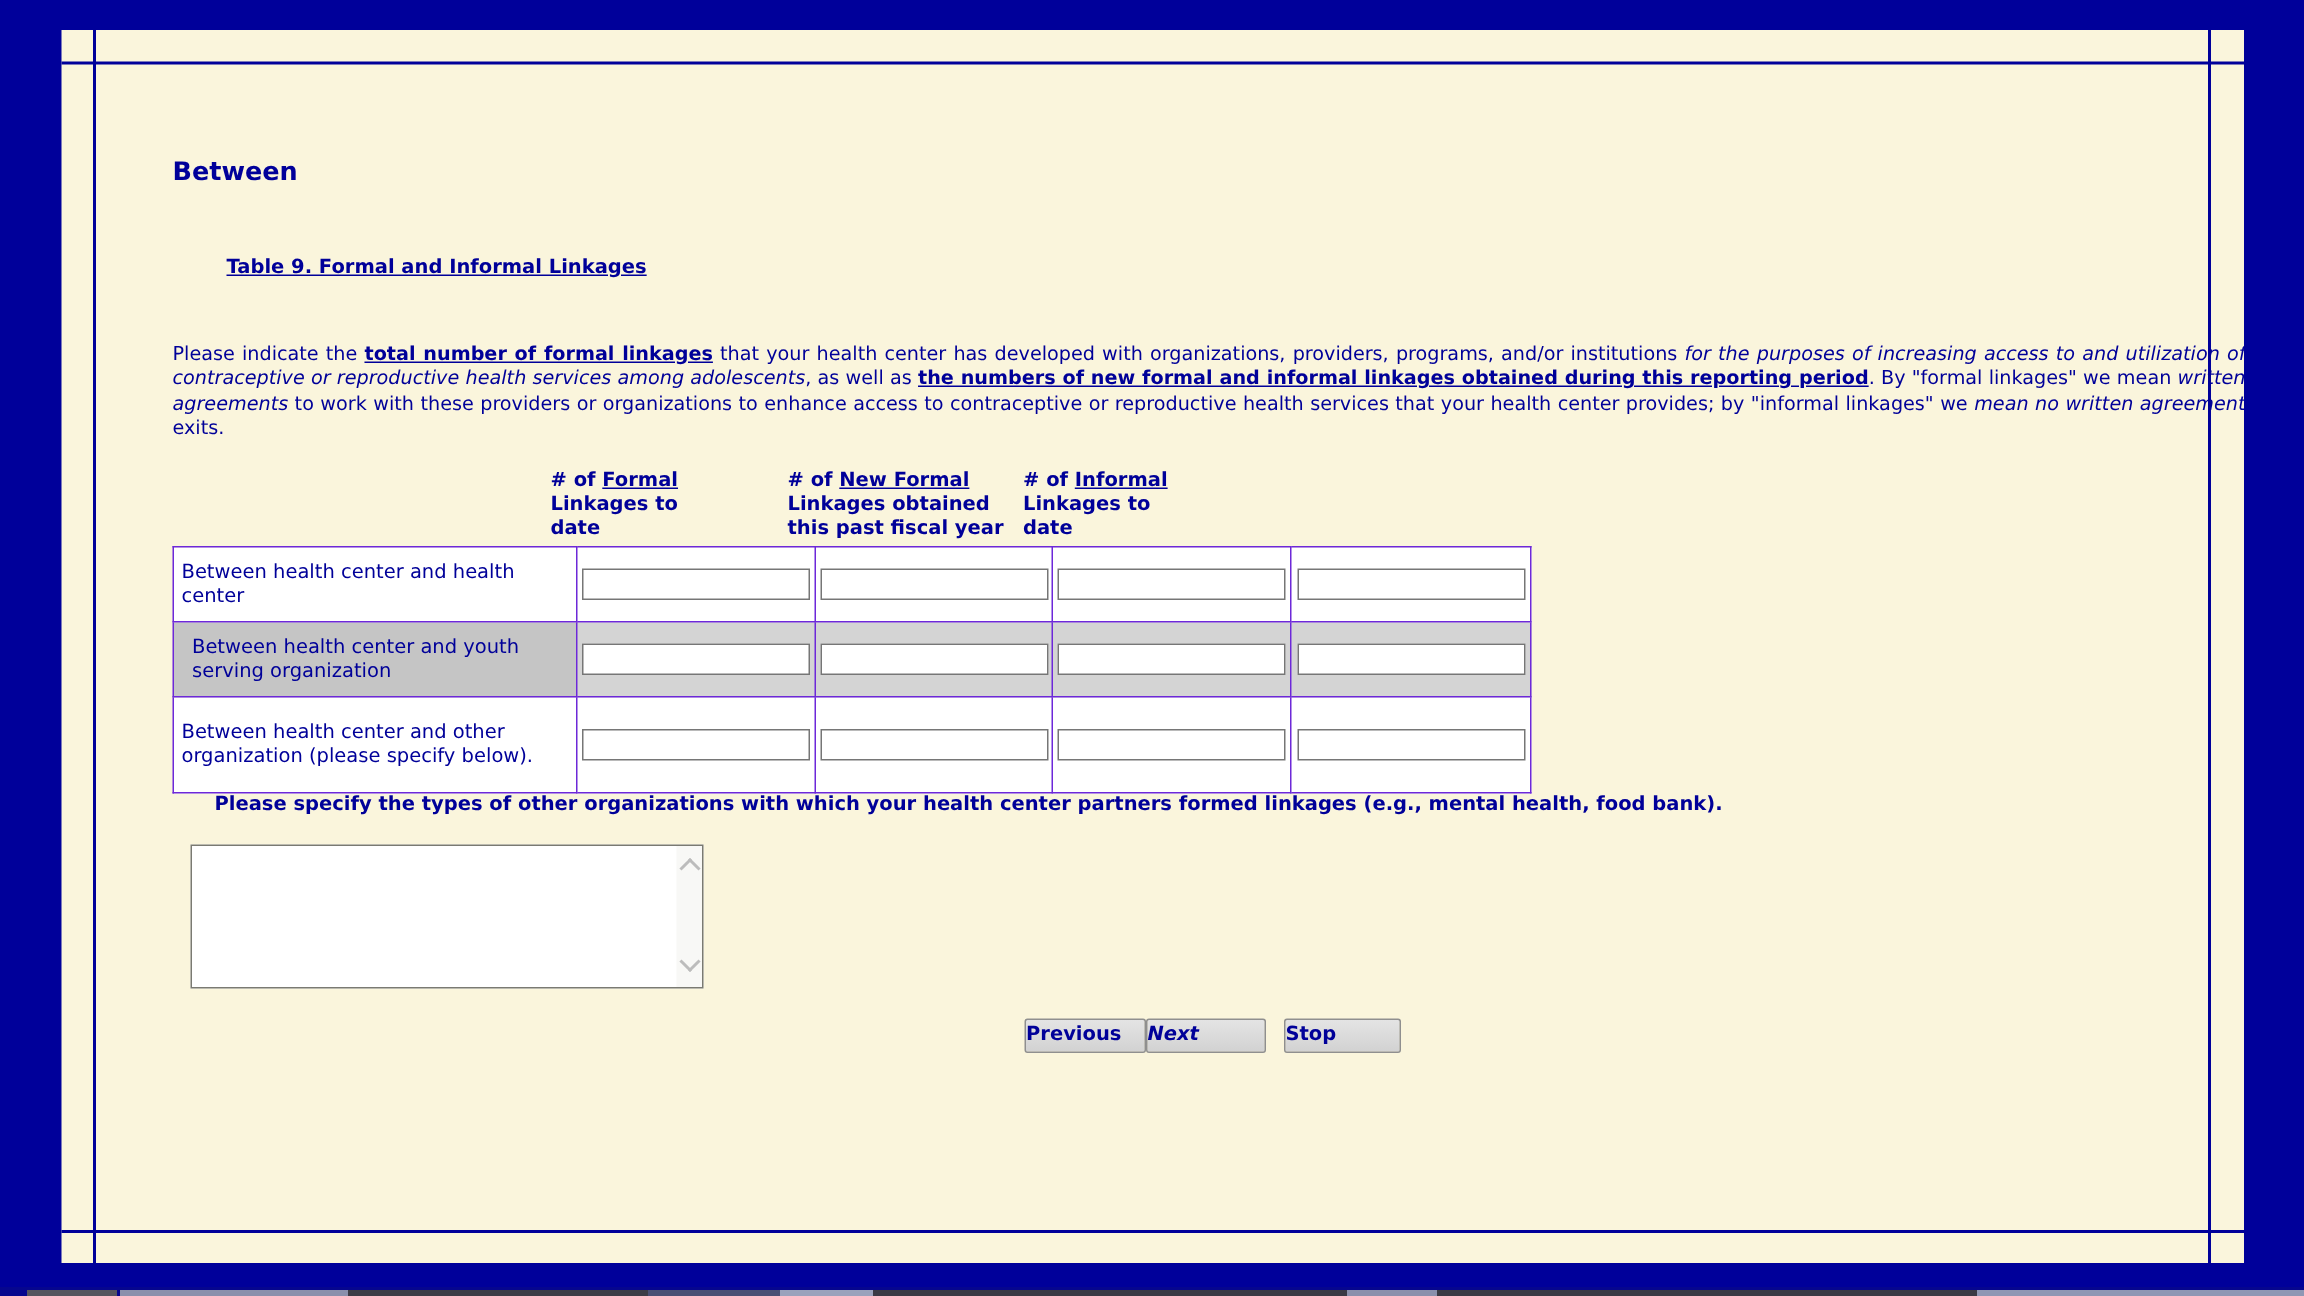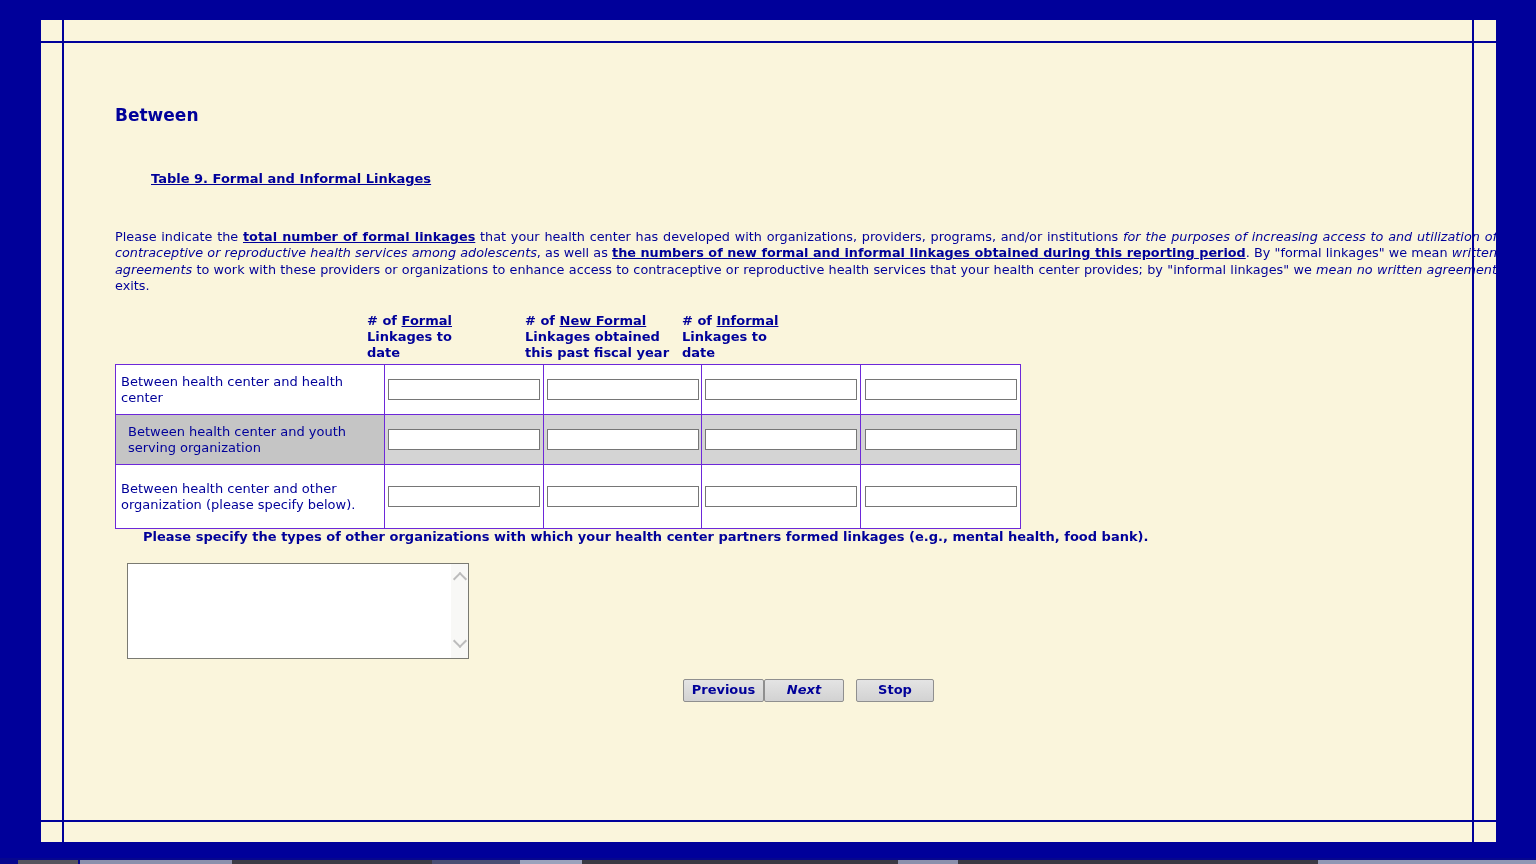--- a/index.html
+++ b/index.html
@@ -106,21 +106,21 @@
   .chev.down{top:2px;transform:rotate(225deg);}
 
   
   .btn-row{position:absolute;left:0;top:617px;width:1410px;}
   .btn{
     position:absolute;height:23px;box-sizing:border-box;
     background:linear-gradient(#e4e4e4,#d2d2d2);
     border:1px solid #8f8f8f;border-radius:2px;
     font-family:"DejaVu Sans","Liberation Sans",sans-serif;
     font-size:13px;font-weight:bold;color:#000099;
-    text-align:center;line-height:20px;cursor:pointer;
+    line-height:20px;cursor:pointer;
   }
   .btn.previous{left:579px;width:81px;}
   .btn.next{left:660px;width:80px;font-style:italic;}
   .btn.stop{left:752px;width:78px;}
 </style>
 </head>
 <body>
 
 <div class="panel">
   <div class="vline left"></div>

